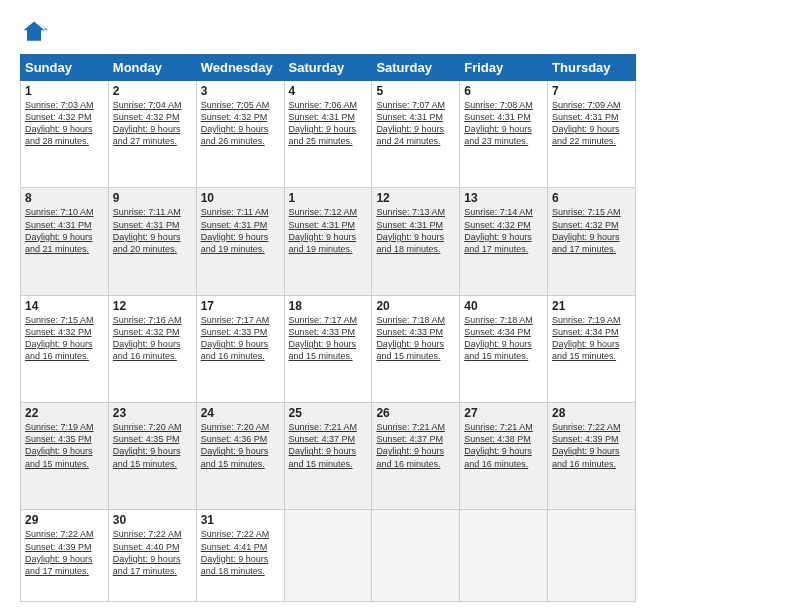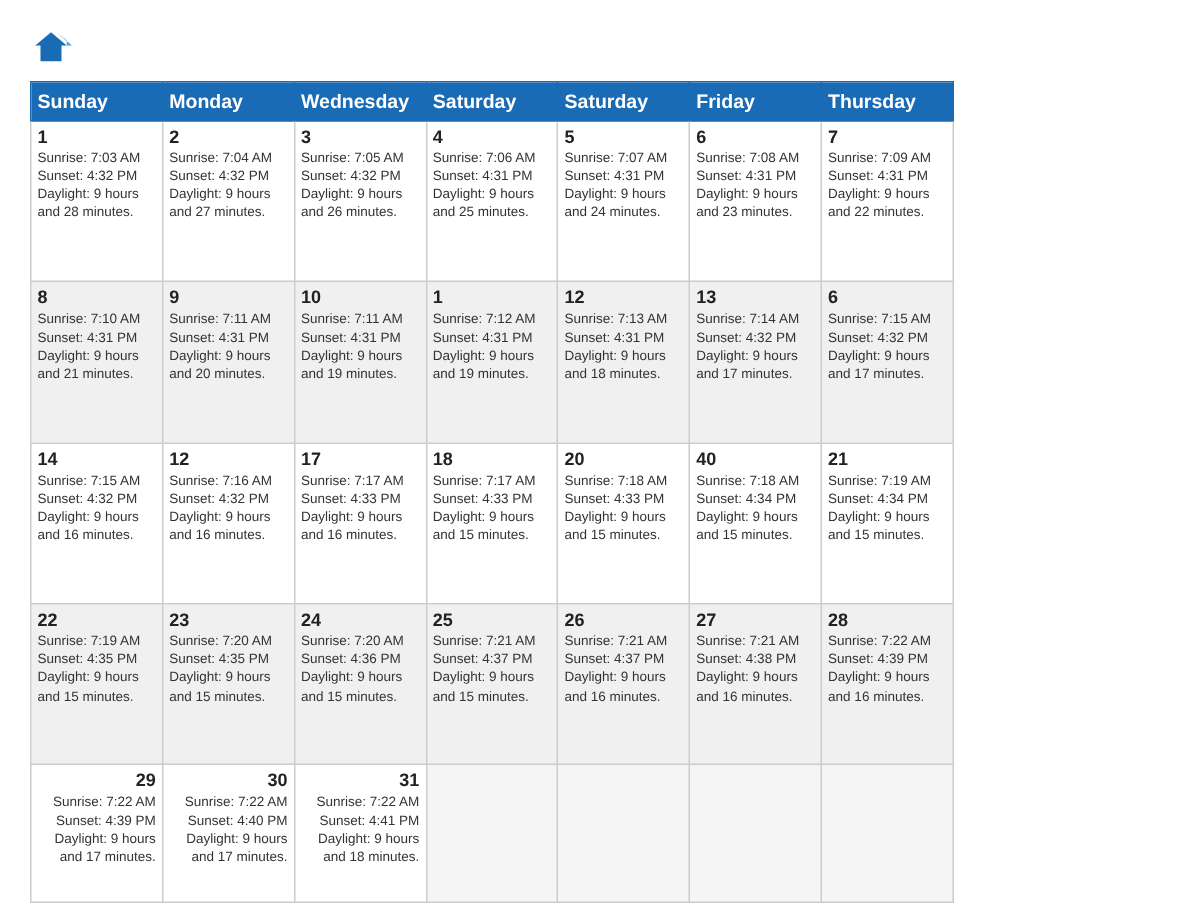--- a/index.html
+++ b/index.html
@@ -73,33 +73,33 @@
       vertical-align: top;
       border: 1px solid #ccc;
       padding: 3px 4px;
       font-size: 9.5px;
       color: #333;
       width: calc(100% / 7);
       height: 88px;
     }
     .calendar tr:last-child td {
       height: 75px;
-      text-align: right;
     }
     .day-num {
       font-size: 12px;
       font-weight: bold;
       color: #222;
       display: block;
       margin-bottom: 1px;
     }
     .day-detail {
       font-size: 9px;
       line-height: 1.35;
       color: #333;
+      text-decoration: underline;
     }
     .empty-cell {
       background: #f5f5f5;
     }
     .row-shaded td {
       background: #f0f0f0;
     }
   </style>
 </head>
 <body>

